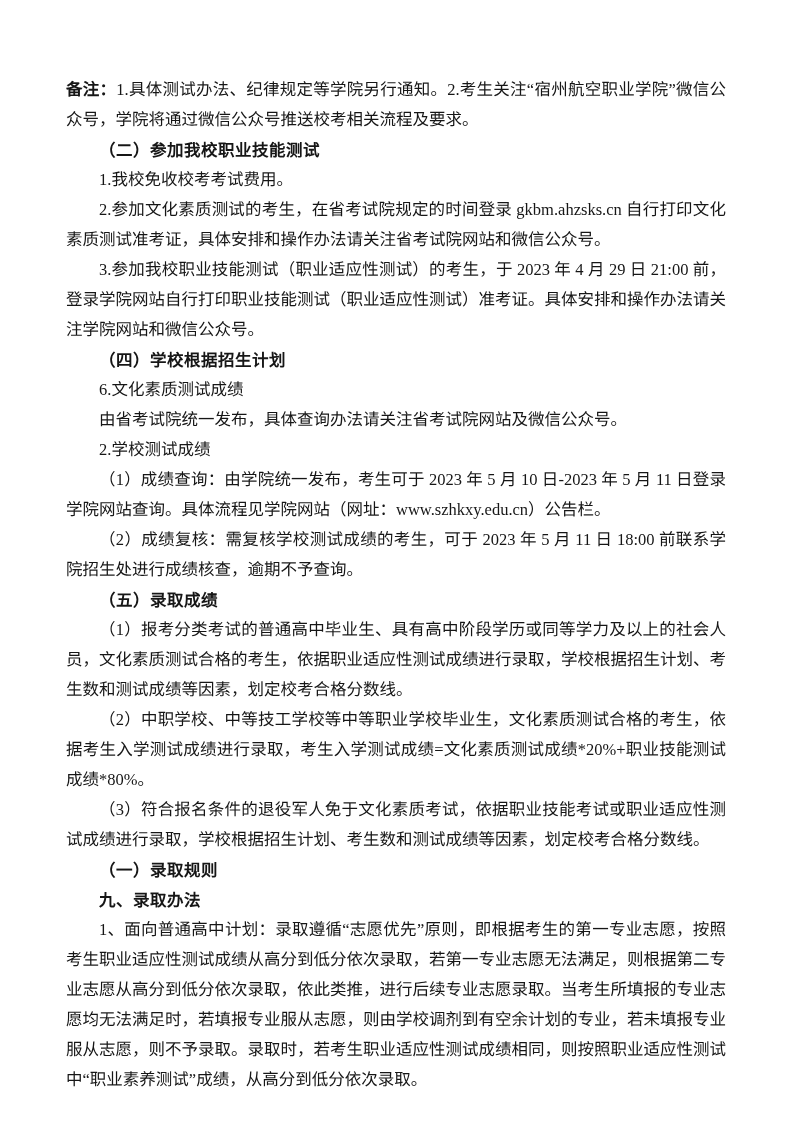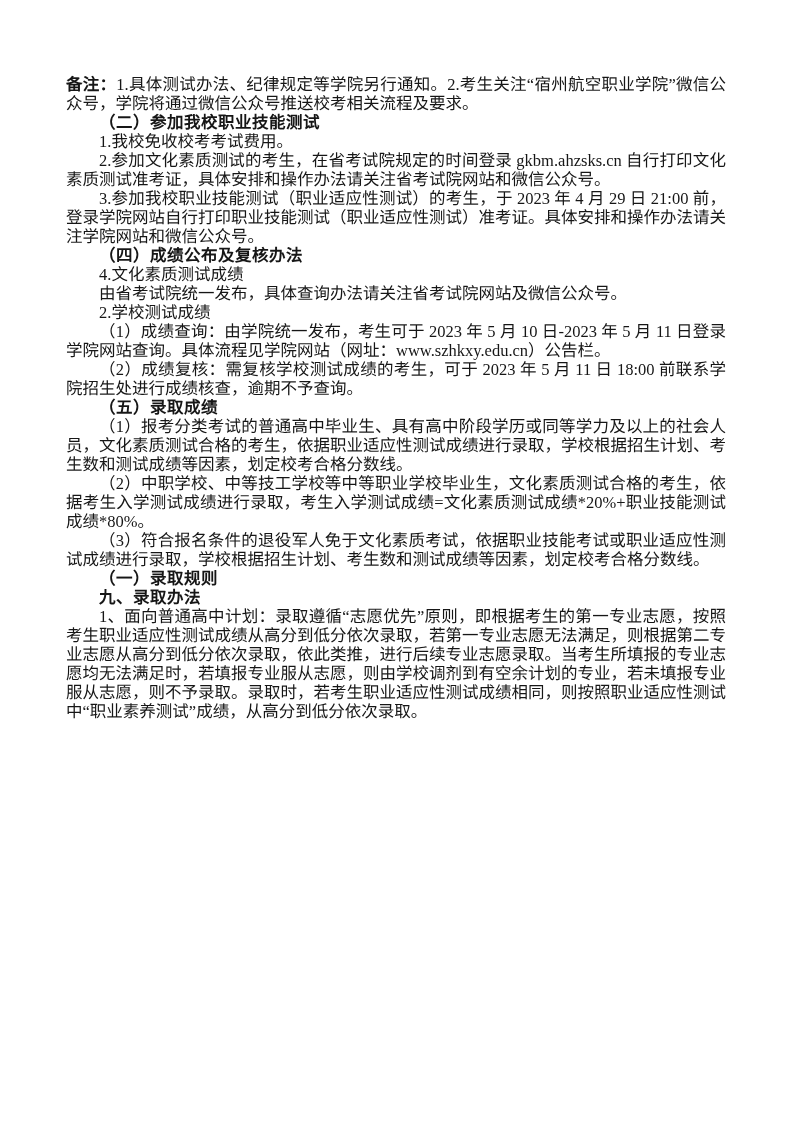--- a/index.html
+++ b/index.html
@@ -13,21 +13,21 @@
     height: 1122px;
     margin: 0 auto;
     background: #ffffff;
     box-sizing: border-box;
     padding: 75px 67px 40px 66px;
     overflow: hidden;
   }
   .doc-body {
     font-family: "Liberation Serif", "DejaVu Serif", serif;
     font-size: 16.5px;
-    line-height: 19px;
+    line-height: 30px;
     color: #161616;
     text-align: justify;
     text-justify: inter-ideograph;
   }
   .doc-body p {
     margin: 0;
     padding: 0;
   }
   .para {
     text-indent: 2em;
@@ -54,23 +54,23 @@
     <p class="note"><span class="note-prefix">备注：</span><span>1.具体测试办法、纪律规定等学院另行通知。2.考生关注“宿州航空职业学院”微信公众号，学院将通过微信公众号推送校考相关流程及要求。</span></p>
 
     <p class="heading">（二）参加我校职业技能测试</p>
 
     <p class="para">1.我校免收校考考试费用。</p>
 
     <p class="para">2.参加文化素质测试的考生，在省考试院规定的时间登录 gkbm.ahzsks.cn 自行打印文化素质测试准考证，具体安排和操作办法请关注省考试院网站和微信公众号。</p>
 
     <p class="para">3.参加我校职业技能测试（职业适应性测试）的考生，于 2023 年 4 月 29 日 21:00 前，登录学院网站自行打印职业技能测试（职业适应性测试）准考证。具体安排和操作办法请关注学院网站和微信公众号。</p>
 
-    <p class="heading">（四）成绩公布及复核办法</p>
+    <p class="heading">（四）学校根据招生计划</p>
 
-    <p class="para">4.文化素质测试成绩</p>
+    <p class="para">6.文化素质测试成绩</p>
 
     <p class="para">由省考试院统一发布，具体查询办法请关注省考试院网站及微信公众号。</p>
 
     <p class="para">2.学校测试成绩</p>
 
     <p class="para">（1）成绩查询：由学院统一发布，考生可于 2023 年 5 月 10 日-2023 年 5 月 11 日登录学院网站查询。具体流程见学院网站（网址：www.szhkxy.edu.cn）公告栏。</p>
 
     <p class="para">（2）成绩复核：需复核学校测试成绩的考生，可于 2023 年 5 月 11 日 18:00 前联系学院招生处进行成绩核查，逾期不予查询。</p>
 
     <p class="heading">（五）录取成绩</p>

